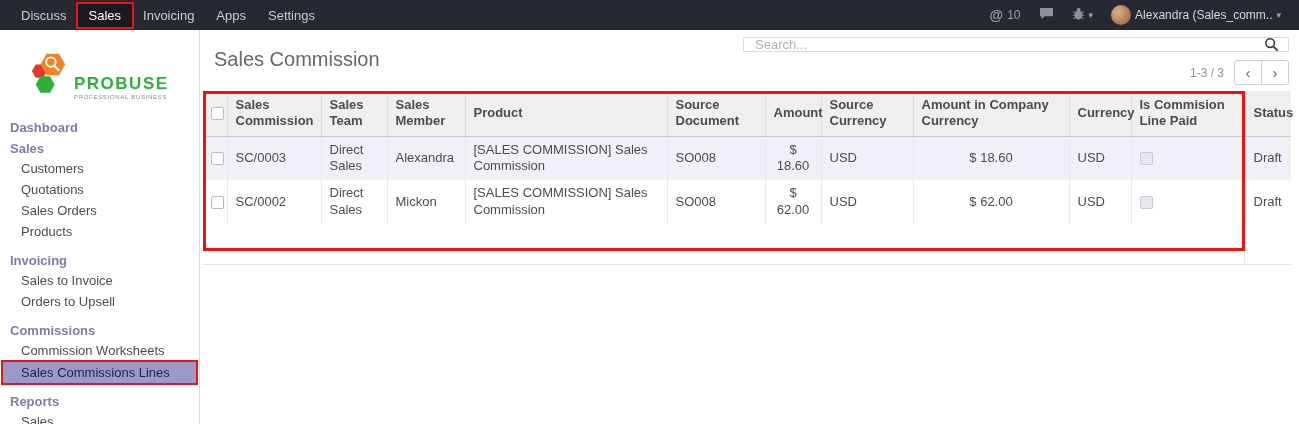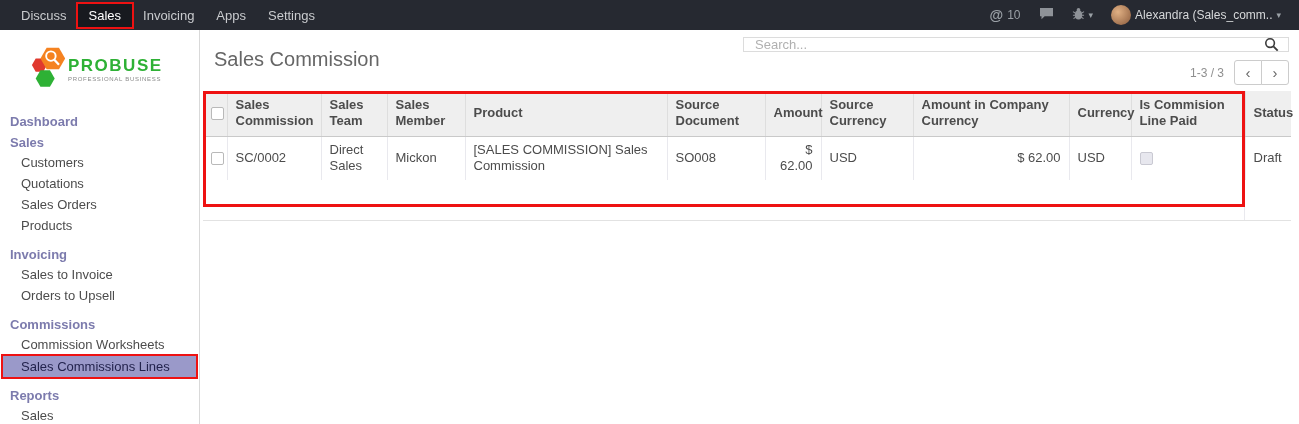--- a/index.html
+++ b/index.html
@@ -19,21 +19,21 @@
   .avatar{width:20px;height:20px;border-radius:50%;flex:none;
           background:radial-gradient(circle at 35% 35%,#e0b084,#8a5a3b)}
   .user-label{color:#d6d8da}
   .caret{font-size:9px;color:#9aa0a6}
 
   
   .layout{display:flex;height:394px}
 
   
   .sidebar{width:200px;flex:none;background:#fff;border-right:1px solid #d9d9d9;overflow:hidden}
-  .logo{display:flex;align-items:center;padding:14px 0 8px 30px;cursor:pointer}
+  .logo{display:flex;align-items:flex-end;gap:6px;padding:20px 0 8px 30px;cursor:pointer}
   .logo-text{display:flex;flex-direction:column}
   .logo-title{color:var(--logo-green,#2eb135);font-weight:bold;font-size:17px;letter-spacing:1.5px;line-height:1}
   .logo-sub{color:#8a8a8a;font-size:6px;letter-spacing:.7px;margin-top:2px}
   .side-nav{font-size:13px;padding-top:2px}
   .nav-heading{color:var(--accent-purple,#7c7bad);font-weight:bold;padding:2px 10px;margin-top:9px;cursor:pointer}
   .nav-heading.first{margin-top:8px}
   .nav-heading.tight{margin-top:2px}
   .nav-item{color:#4c4c4c;padding:3px 10px 3px 21px;cursor:pointer;line-height:15px}
   .nav-item.active{background:var(--sidebar-active-bg,#9a99c9);color:#23234d;margin:1px 3px 0 3px;
                    padding-left:18px;outline:2px solid var(--annotation-red,#ff0000)}
@@ -59,21 +59,21 @@
   
   .table-zone{position:relative;margin:4px 8px 0 3px;border-bottom:1px solid #e2e2e2}
   table{width:100%;border-collapse:collapse;table-layout:fixed;font-size:13px;color:#4c4c4c}
   thead th{background:#efefef;text-align:left;font-weight:bold;padding:6px 8px;
            border-bottom:1px solid #c9c9c9;border-right:1px solid #dedede;
            vertical-align:middle;line-height:1.25}
   tbody td{padding:5px 8px;border-right:1px solid #e9e9ee;vertical-align:middle;
            line-height:1.3;height:41px;overflow:hidden}
   tbody tr{cursor:pointer}
   tbody tr.stripe{background:var(--row-stripe,#f0f0f8)}
-  th.num,td.num{text-align:right}
+  th.num,td.num{text-align:center}
   th.status-col,td.status-col{border-left:1px solid #c9c9c9;border-right:none}
   .spacer{height:40px;margin-right:46px;border-right:1px solid #e9e9ee}
   .table-annotation{position:absolute;left:0;top:0;right:46px;bottom:13px;
                     border:3px solid var(--annotation-red,#ff0000);pointer-events:none;z-index:5}
 
   .cb{appearance:none;-webkit-appearance:none;width:13px;height:13px;border:1px solid #b9b9b9;
       background:#fff;border-radius:2px;display:inline-block;vertical-align:middle;margin:0;cursor:pointer}
   .cb:disabled{background:#e7e7ee;border-color:#c9c9d2;cursor:default}
 </style>
 </head>
@@ -208,20 +208,34 @@
             <th>Source Document</th>
             <th class="num">Amount</th>
             <th>Source Currency</th>
             <th>Amount in Company Currency</th>
             <th>Currency</th>
             <th>Is Commision Line Paid</th>
             <th class="status-col">Status</th>
           </tr>
         </thead>
         <tbody>
+          <tr class="stripe">
+            <td><input type="checkbox" class="cb" style=""></td>
+            <td>SC/0003</td>
+            <td>Direct Sales</td>
+            <td>Alexandra</td>
+            <td>[SALES COMMISSION] Sales Commission</td>
+            <td>SO008</td>
+            <td class="num">$ 18.60</td>
+            <td>USD</td>
+            <td class="num">$ 18.60</td>
+            <td>USD</td>
+            <td><input type="checkbox" class="cb" disabled="" style=""></td>
+            <td class="status-col">Draft</td>
+          </tr>
           <tr>
             <td><input type="checkbox" class="cb" style=""></td>
             <td>SC/0002</td>
             <td>Direct Sales</td>
             <td>Mickon</td>
             <td>[SALES COMMISSION] Sales Commission</td>
             <td>SO008</td>
             <td class="num">$ 62.00</td>
             <td>USD</td>
             <td class="num">$ 62.00</td>

